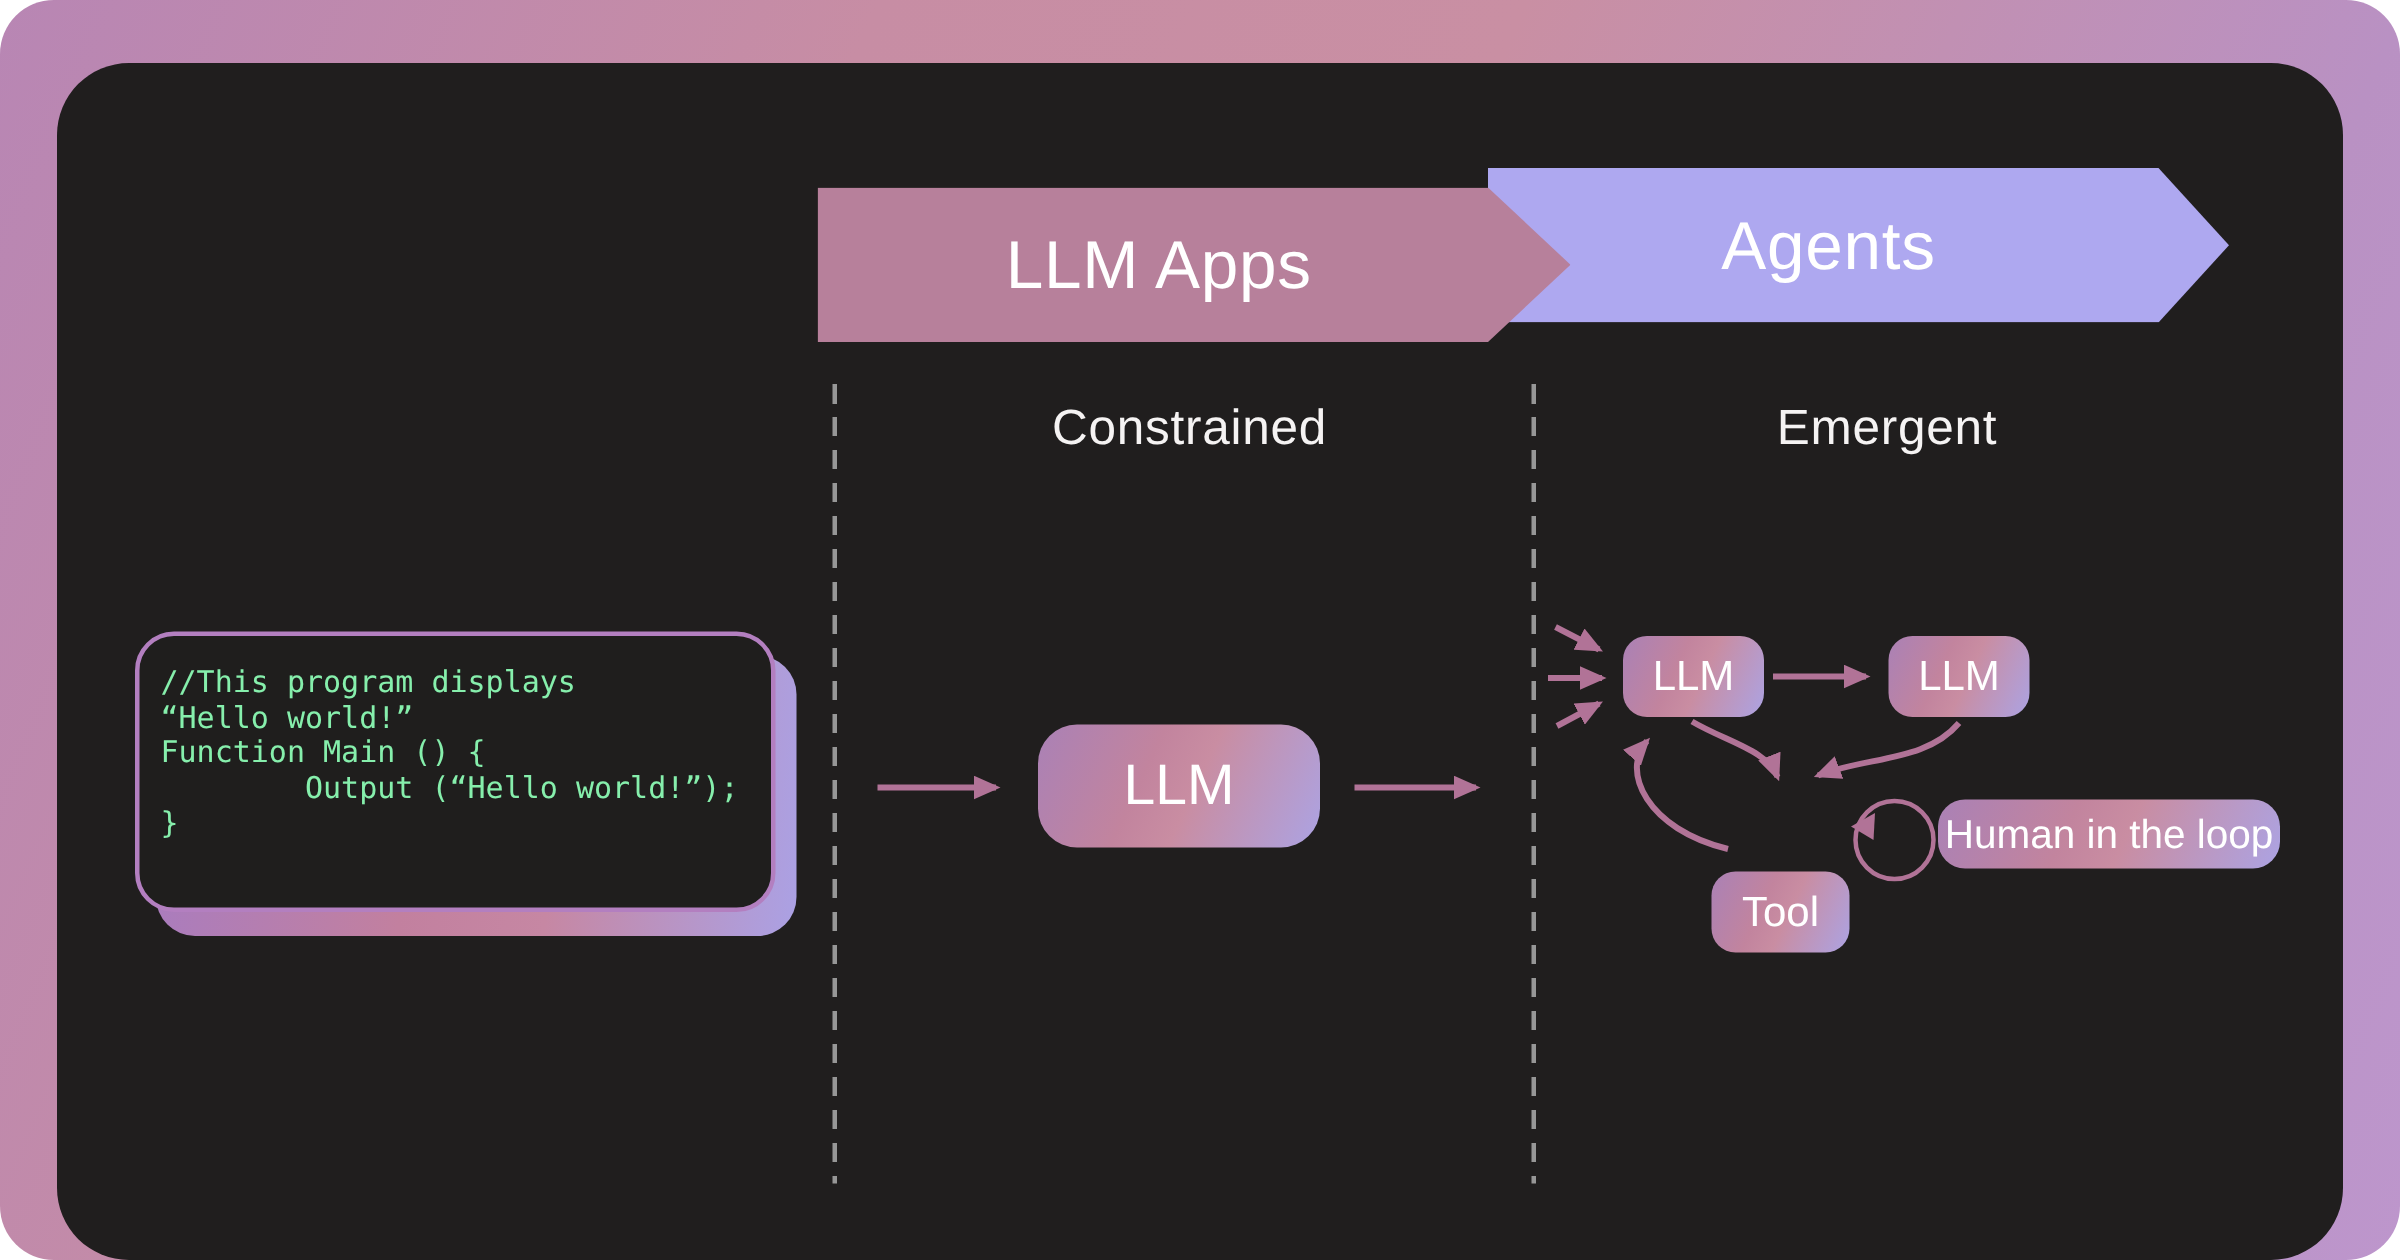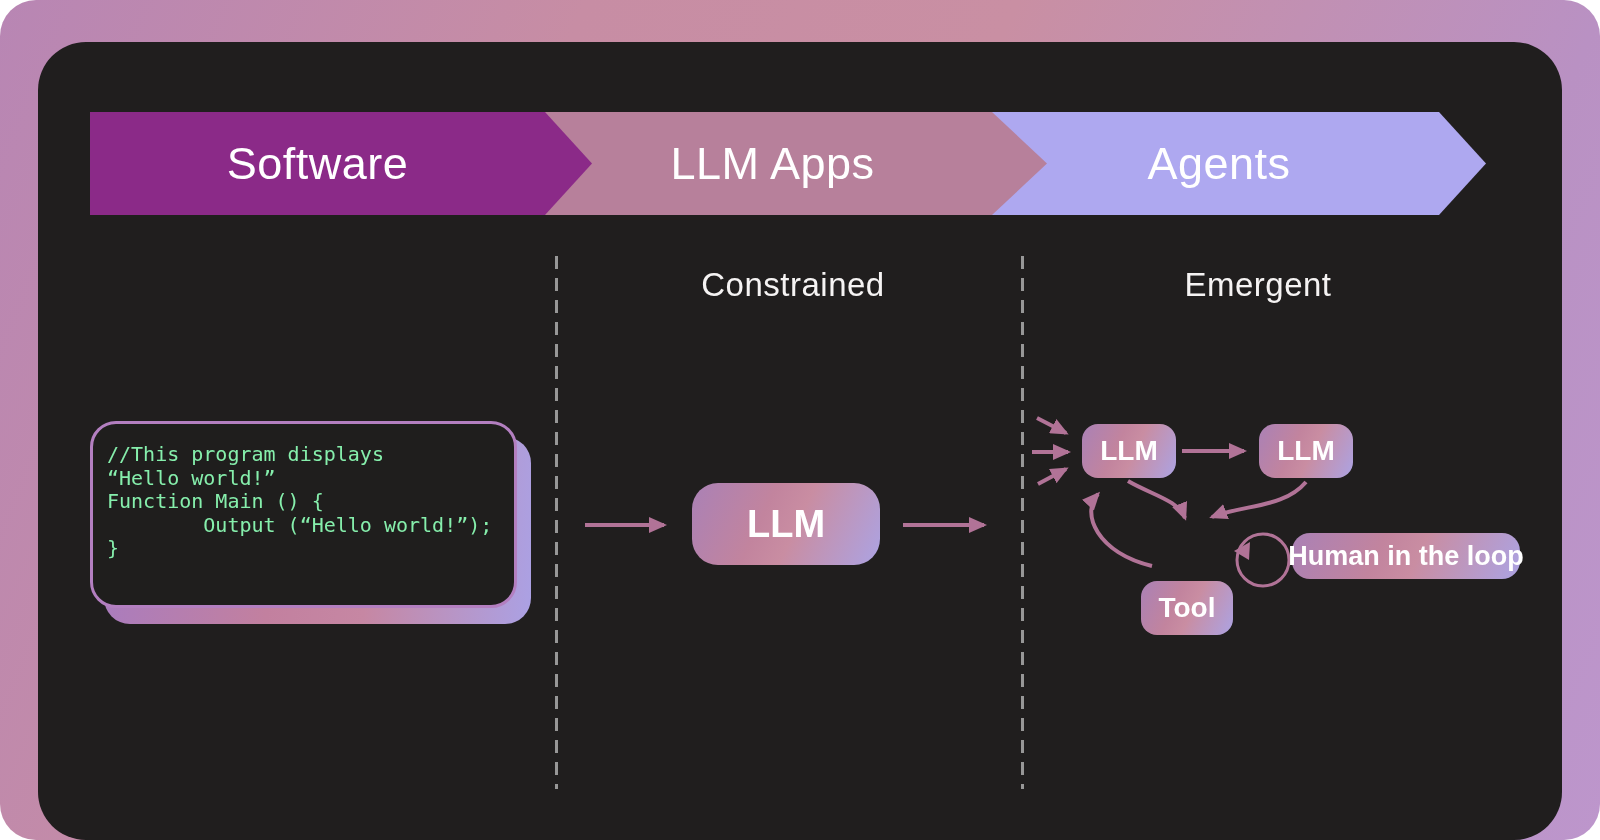--- a/index.html
+++ b/index.html
@@ -41,20 +41,21 @@
   }
   .chev-1 {
     left: 90px; width: 502px; padding-right: 47px; z-index: 6;
     background: #8b2a88;
     clip-path: polygon(0 0, 455px 0, 100% 50%, 455px 100%, 0 100%);
   }
   .chev-2 {
     left: 545px; width: 502px; padding-right: 47px; z-index: 5;
     background: #b7809b;
     clip-path: polygon(0 0, 447px 0, 100% 50%, 447px 100%, 0 100%);
+    margin-top: 13px;
   }
   .chev-3 {
     left: 992px; width: 494px; padding-right: 40px; z-index: 4;
     background: #aea8f0;
     clip-path: polygon(0 0, 447px 0, 100% 50%, 447px 100%, 0 100%);
   }
 
   
   .heading {
     position: absolute;
@@ -111,21 +112,21 @@
   }
 
   
   .gbox {
     position: absolute;
     display: flex; align-items: center; justify-content: center;
     color: #ffffff;
     background: linear-gradient(115deg,
       #aa81b6 0%, #c2849e 38%, #c98da2 55%, #aca3e3 100%);
     z-index: 3;
-    font-weight: 700;
+    font-weight: 400;
     white-space: nowrap;
   }
   .llm-mid  { left: 692px;  top: 483px; width: 188px; height: 82px; border-radius: 26px; font-size: 38px; }
   .llm-a    { left: 1082px; top: 424px; width: 94px;  height: 54px; border-radius: 16px; font-size: 28px; }
   .llm-b    { left: 1259px; top: 424px; width: 94px;  height: 54px; border-radius: 16px; font-size: 28px; }
   .tool     { left: 1141px; top: 537px; width: 92px;  height: 54px; border-radius: 16px; font-size: 28px; margin-top: 44px; }
   .hitl     { left: 1292px; top: 533px; width: 228px; height: 46px; border-radius: 18px; font-size: 27px; }
 
   
   svg.flow {
@@ -134,23 +135,20 @@
     width: 1600px; height: 840px;
     z-index: 2;
   }
 </style>
 </head>
 <body>
 
 <div class="frame">
   <div class="panel"></div>
 
-  <div class="chev chev-1">
-    <span>Software</span>
-  </div>
   <div class="chev chev-2">
     <span>LLM Apps</span>
   </div>
   <div class="chev chev-3">
     <span>Agents</span>
   </div>
 
   <div class="heading heading-2">Constrained</div>
   <div class="heading heading-3">Emergent</div>
 

